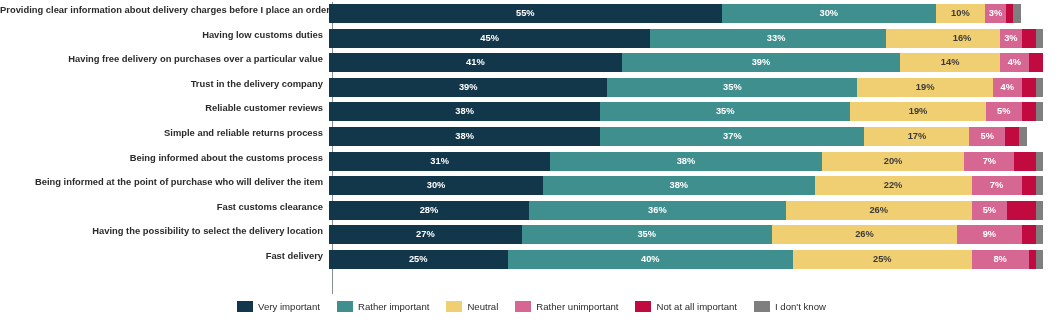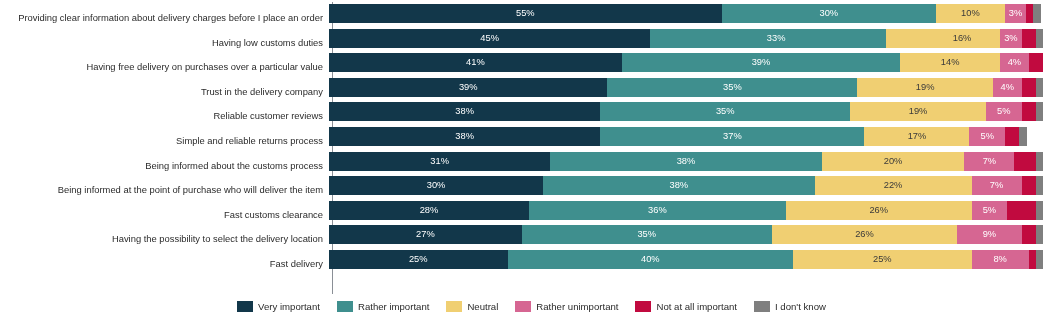--- a/index.html
+++ b/index.html
@@ -23,21 +23,22 @@
     position: absolute;
     left: 0; top: 0;
     width: 1063px;
     height: 296px;
   }
   .row {
     position: absolute;
     left: 0;
     width: 1063px;
     display: flex;
-    align-items: flex-end;
+    align-items: flex-start;
+    font-weight: bold;
   }
   .cat-label {
     width: 329px;
     padding-right: 6px;
     text-align: right;
     font-size: 9.4px;
     color: #2b2b2b;
     line-height: 11px;
     white-space: nowrap;
     overflow: hidden;
@@ -109,21 +110,21 @@
 <div id="chart-root">
 
   <div id="plot">
     <div class="axis-line"></div>
 
   <div class="row" style="top: 4px;">
         <div class="cat-label">Providing clear information about delivery charges before I place an order</div>
         <div class="bar">
           <div class="seg s0" style="width: 392.7px; background: rgb(18, 55, 74);">55%</div>
           <div class="seg s1" style="width: 214.2px; background: rgb(63, 143, 142);">30%</div>
-          <div class="seg s2" style="width: 69px; background: rgb(240, 207, 114);">10%</div>
+          <div class="seg s2" style="width: 49px; background: rgb(240, 207, 114);">10%</div>
           <div class="seg s3" style="width: 21.42px; background: rgb(214, 102, 146);">3%</div>
           <div class="seg s4" style="width: 7.14px; background: rgb(193, 10, 63);"></div>
           <div class="seg s5" style="width: 7.14px; background: rgb(127, 127, 127);"></div>
         </div>
       </div>
       <div class="row" style="top: 28.6px;">
         <div class="cat-label">Having low customs duties</div>
         <div class="bar">
           <div class="seg s0" style="width: 321.3px; background: rgb(18, 55, 74);">45%</div>
           <div class="seg s1" style="width: 235.62px; background: rgb(63, 143, 142); padding-left: 16px;">33%</div>

